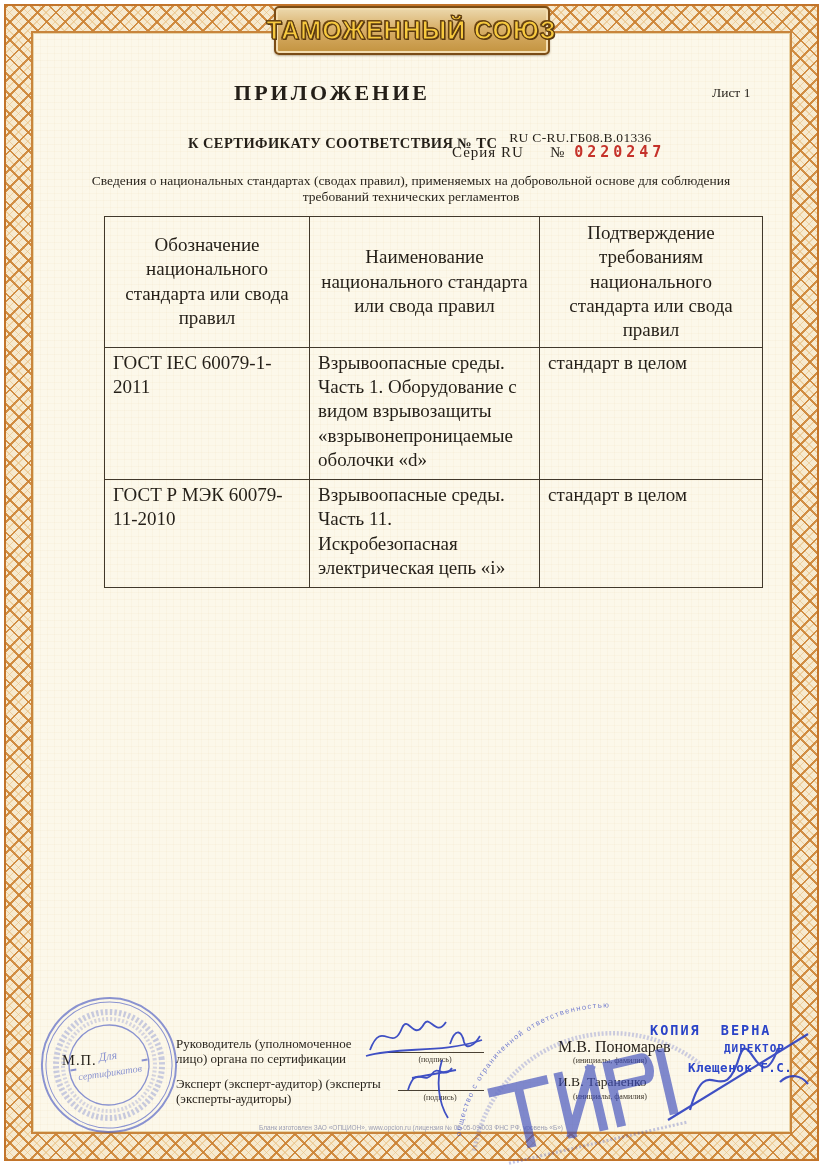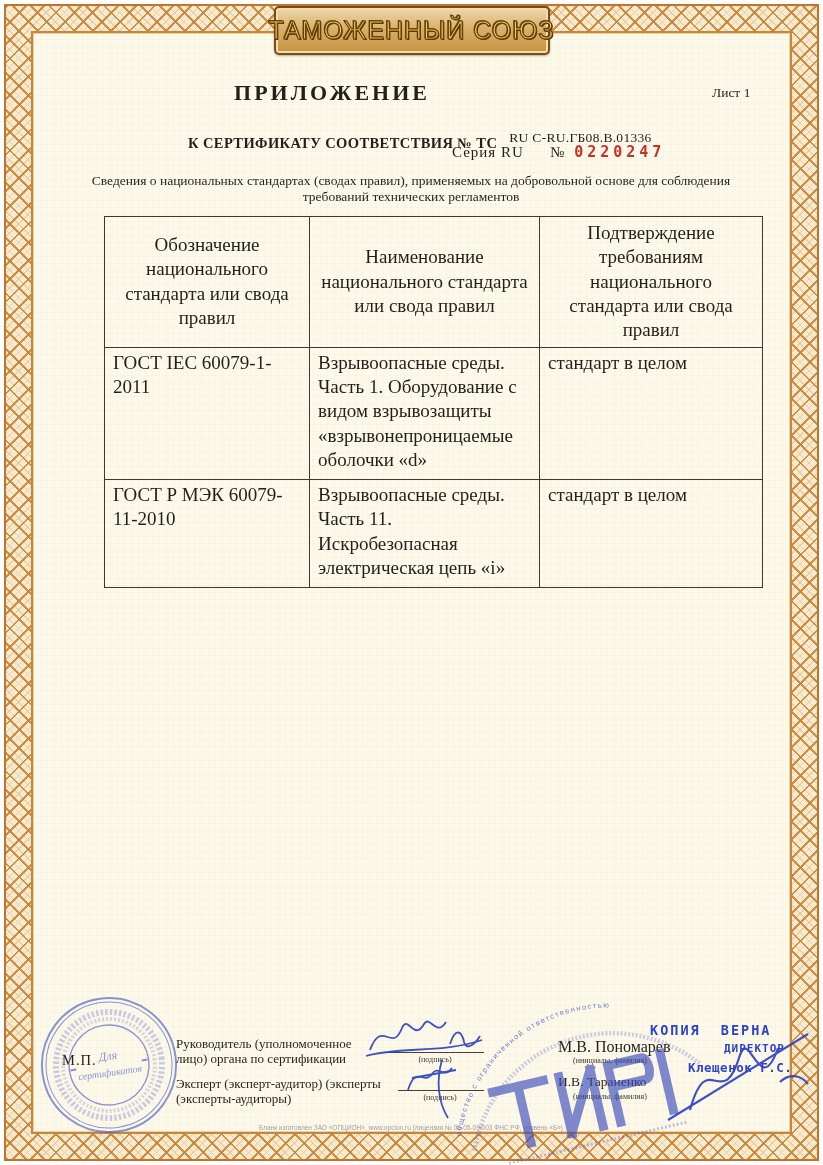--- a/index.html
+++ b/index.html
@@ -27,21 +27,21 @@
   
   .plaque{
     position:absolute;top:6px;left:50%;transform:translateX(-50%);
     width:272px;height:45px;z-index:6;
     background:linear-gradient(#ecd9ae,#d9b06a 45%,#c3933f);
     border:2px solid #7a4c16;border-radius:5px;
     box-shadow:inset 0 0 0 2px #f3ddb0, 0 1px 2px rgba(90,60,20,.4);
     display:flex;align-items:center;justify-content:center;
   }
   .plaque-text{
-    font-family:"Liberation Sans", sans-serif;font-weight:normal;font-size:25px;
+    font-family:"Liberation Sans", sans-serif;font-weight:bold;font-size:25px;
     color:#f7c93e;letter-spacing:1px;
     -webkit-text-stroke:1.1px #5a3a10;
     text-shadow:1px 1px 0 #5a3a10, -1px -1px 0 #7a4f18;
     white-space:nowrap;
   }
   .abs{position:absolute;}
   .doc-title{top:80px;left:0;width:664px;text-align:center;font-size:22px;font-weight:bold;letter-spacing:3px;}
   .sheet{top:85px;left:712px;font-size:13.5px;}
   .cert-row{top:116px;left:188px;display:flex;align-items:baseline;gap:12px;white-space:nowrap;margin-top:19px;}
   .cert-label{font-size:14.5px;font-weight:bold;letter-spacing:.4px;}

